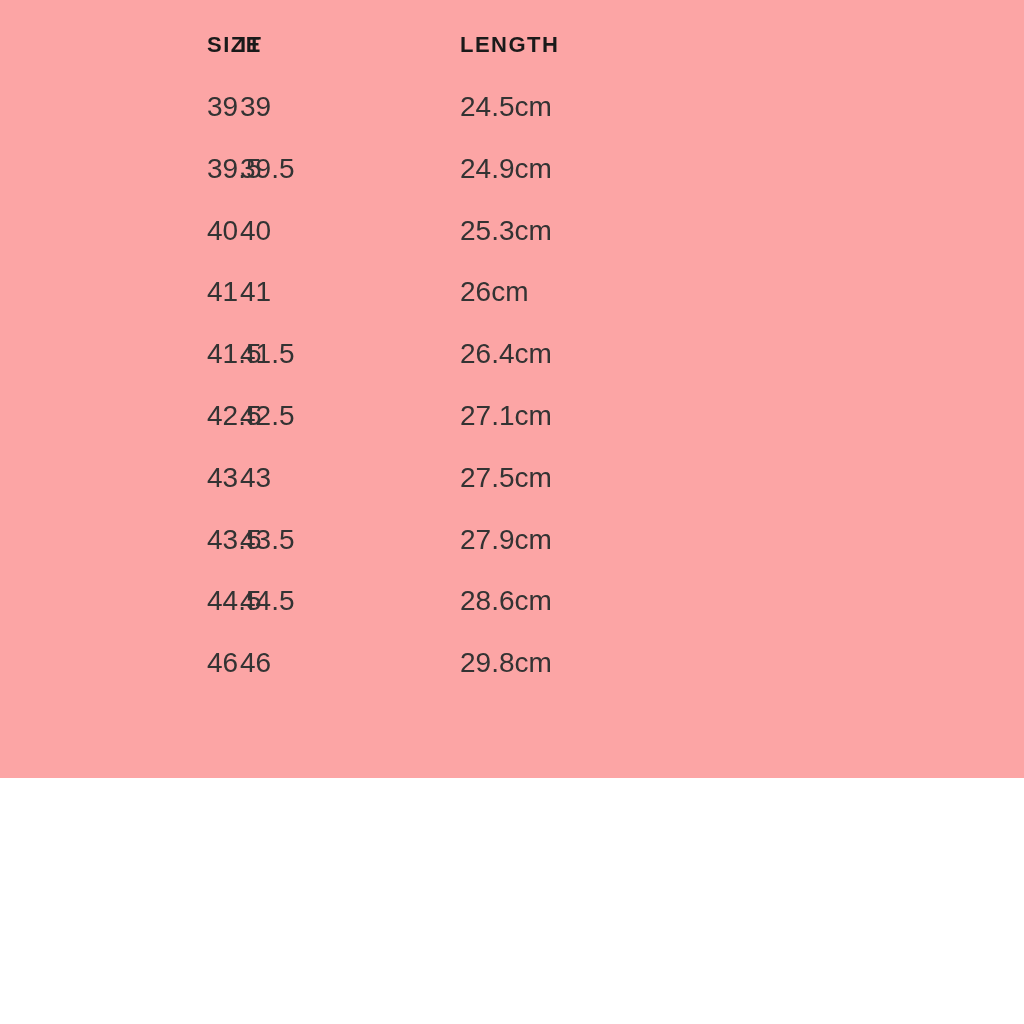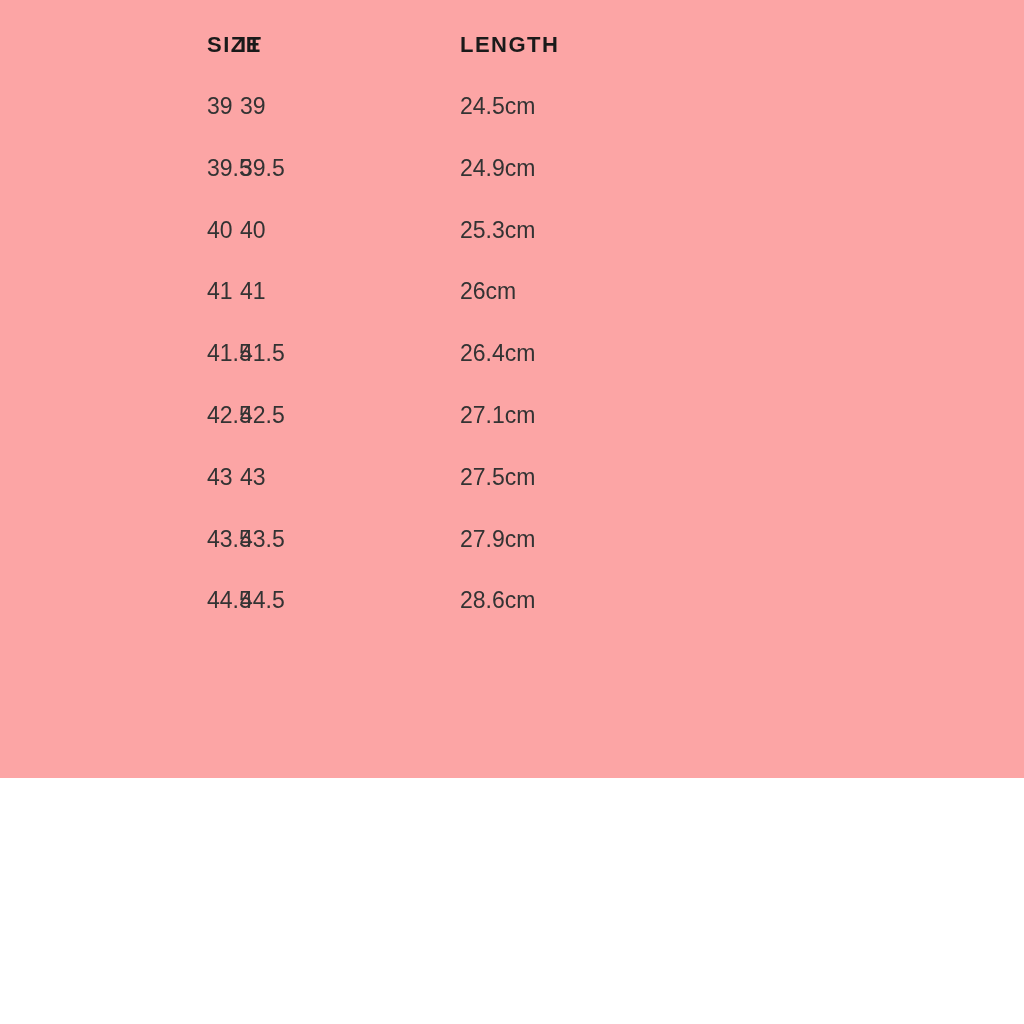--- a/index.html
+++ b/index.html
@@ -53,21 +53,21 @@
     color: #1a1a1a;
     letter-spacing: 1.5px;
     line-height: 62px;
     padding-top: 14px;
   }
 
   
   #size-table tbody tr { height: 61.8px; }
 
   #size-table tbody td {
-    font-size: 23px;
+    font-size: 28px;
     font-weight: normal;
     color: #333333;
     letter-spacing: 0px;
     line-height: 61.8px;
   }
 
   
   #size-table .col-size   { padding-left: 207px; }
   #size-table .col-it     { padding-left: 14px;  }
   #size-table .col-length { padding-left: 10px;  }
@@ -131,16 +131,21 @@
         <tr>
           <td class="col-size">43.5</td>
           <td class="col-it">43.5</td>
           <td class="col-length">27.9cm</td>
         </tr>
         <tr>
           <td class="col-size">44.5</td>
           <td class="col-it">44.5</td>
           <td class="col-length">28.6cm</td>
         </tr>
+        <tr>
+          <td class="col-size">46</td>
+          <td class="col-it">46</td>
+          <td class="col-length">29.8cm</td>
+        </tr>
       </tbody>
   </table>
 
 </div>
 
 </body></html>

